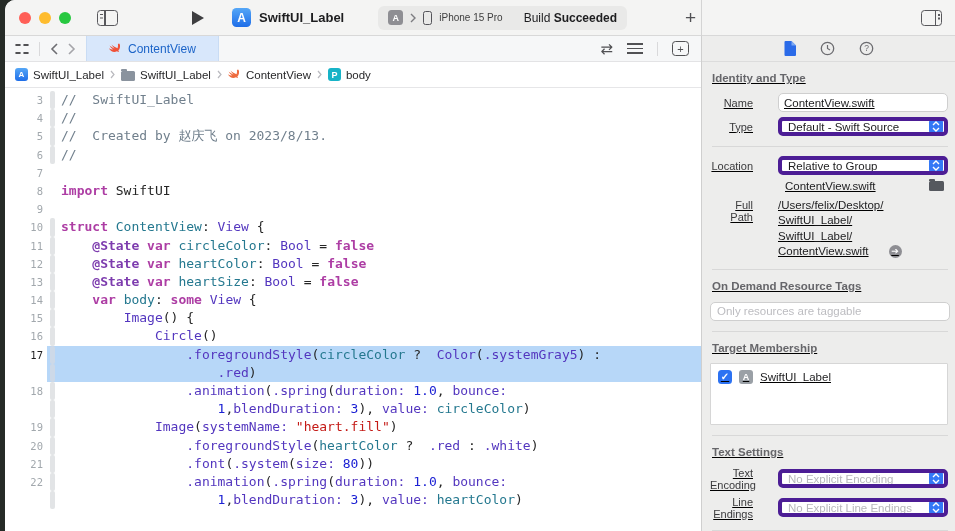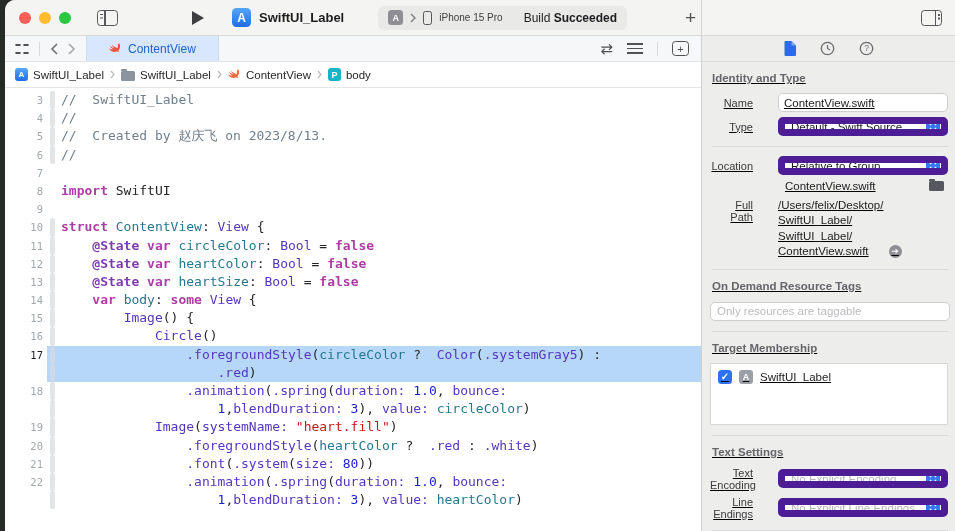--- a/index.html
+++ b/index.html
@@ -94,21 +94,21 @@
   
   .insp-tabs { height:26px; border-bottom:1px solid #dcdcdc; display:flex; align-items:center;
     justify-content:center; gap:24px; flex:none; }
   .insp-content { flex:1; overflow:hidden; padding:0 5px 0 8px;text-decoration:underline; }
   .sec-header { font-size:11.5px; font-weight:bold; color:#66666a; margin:10px 2px 9px; }
   .irow { display:flex; align-items:center; margin:0 0 5px; }
   .ilabel { width:68px; flex:none; text-align:right; font-size:11px; color:#3a3a3c; padding-right:25px; }
   .ictrl { flex:1; display:flex; align-items:center; min-width:0; margin-right:2px; }
   .tfield { flex:1; height:19px; background:#fff; border:1px solid #cfcfcf; border-radius:5px;
     font-size:11.5px; color:#1d1d1f; padding:0 5px; font-family:"Liberation Sans", sans-serif; }
-  .popup { flex:1; height:19px; background:#fff; border:7px solid #4c1d95; border-radius:5px;
+  .popup { flex:1; height:19px; background:#fff; border:4px solid #4c1d95; border-radius:5px;
     display:flex; align-items:center; overflow:hidden; }
   .popup .pval { flex:1; font-size:11.5px; color:#1d1d1f; padding:0 6px; white-space:nowrap; overflow:hidden; }
   .popup.disabled .pval { color:#b8b8bc; }
   .stepper { width:14px; height:15px; margin:1px 1.5px; border-radius:3.5px; background:#3478f6; flex:none;
     display:flex; flex-direction:column; align-items:center; justify-content:center; gap:1px; }
   .hr { border-top:1px solid #d8d8d8; margin:10px 2px 9px; }
   .file-row { display:flex; align-items:center; margin:2px 0 6px; position:relative; }
   .file-name { margin-left:75px; font-size:11.5px; color:#1d1d1f; }
   .folder-ico { position:absolute; right:6px; width:15px; height:10px; background:#55585e; border-radius:1.5px; }
   .folder-ico::before { content:""; position:absolute; left:0; top:-2px; width:6px; height:2px; background:#55585e; border-radius:1px 1px 0 0; }

